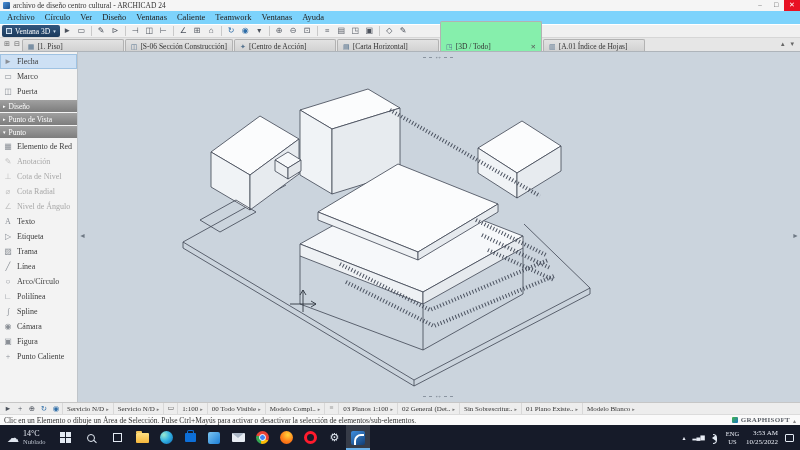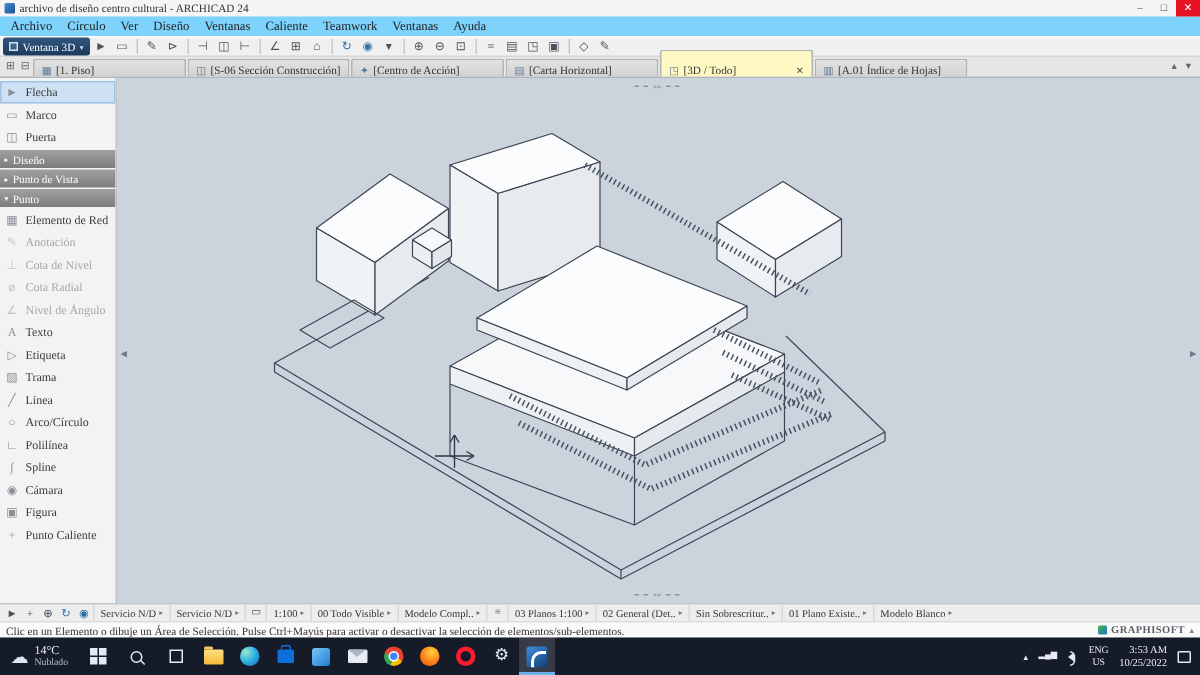--- a/index.html
+++ b/index.html
@@ -26,21 +26,21 @@
   .vb-car{font-size:5px;color:#cfe0f0}
   .toolbar-strip{display:flex;align-items:center;gap:1px}
   .tool-icon{min-width:13px;height:12px;font-size:8px;line-height:12px;text-align:center;color:#4c525c}
   .tool-icon.blue{color:#2f6ea8}
   .tb-sep{width:1px;height:10px;background:#c9c9c9;margin:0 2px}
 
   
   .tabbar{height:14px;background:#e6e6e6;display:flex;align-items:flex-end;padding:0 2px;border-bottom:1px solid #aeb4ba}
   .tabbar-ic{font-size:7px;color:#666;padding:0 2px;line-height:13px}
   .tab{display:flex;align-items:flex-end;gap:3px;height:12px;min-width:102px;padding:0 5px;background:linear-gradient(#e2e2e2,#d2d2d2);border:1px solid #b2b2b2;border-bottom:none;border-radius:2px 2px 0 0;margin-right:1px}
-  .tab.active{background:#fef9c3;height:18px}
+  .tab.active{background:#86efac;height:30px}
   .tab-ic{font-size:7px;color:#56738f}
   .tab-label{font-size:7.5px;color:#333;white-space:nowrap}
   .tab-close{margin-left:auto;font-size:6.5px;color:#555;padding-left:4px}
   .tab-trail{margin-left:auto;display:flex;align-items:center;gap:2px;padding:0 2px}
 
   
   .main{display:flex;height:350px}
   .toolbox{width:78px;background:#f3f3f3;border-right:1px solid #bfc4c9;padding-top:2px;overflow:hidden}
   .tool-row{display:flex;align-items:center;gap:3px;height:15px;padding-left:2px}
   .tool-row.selected{background:#cde0f4;outline:1px solid #9fc2e2;outline-offset:-1px}

